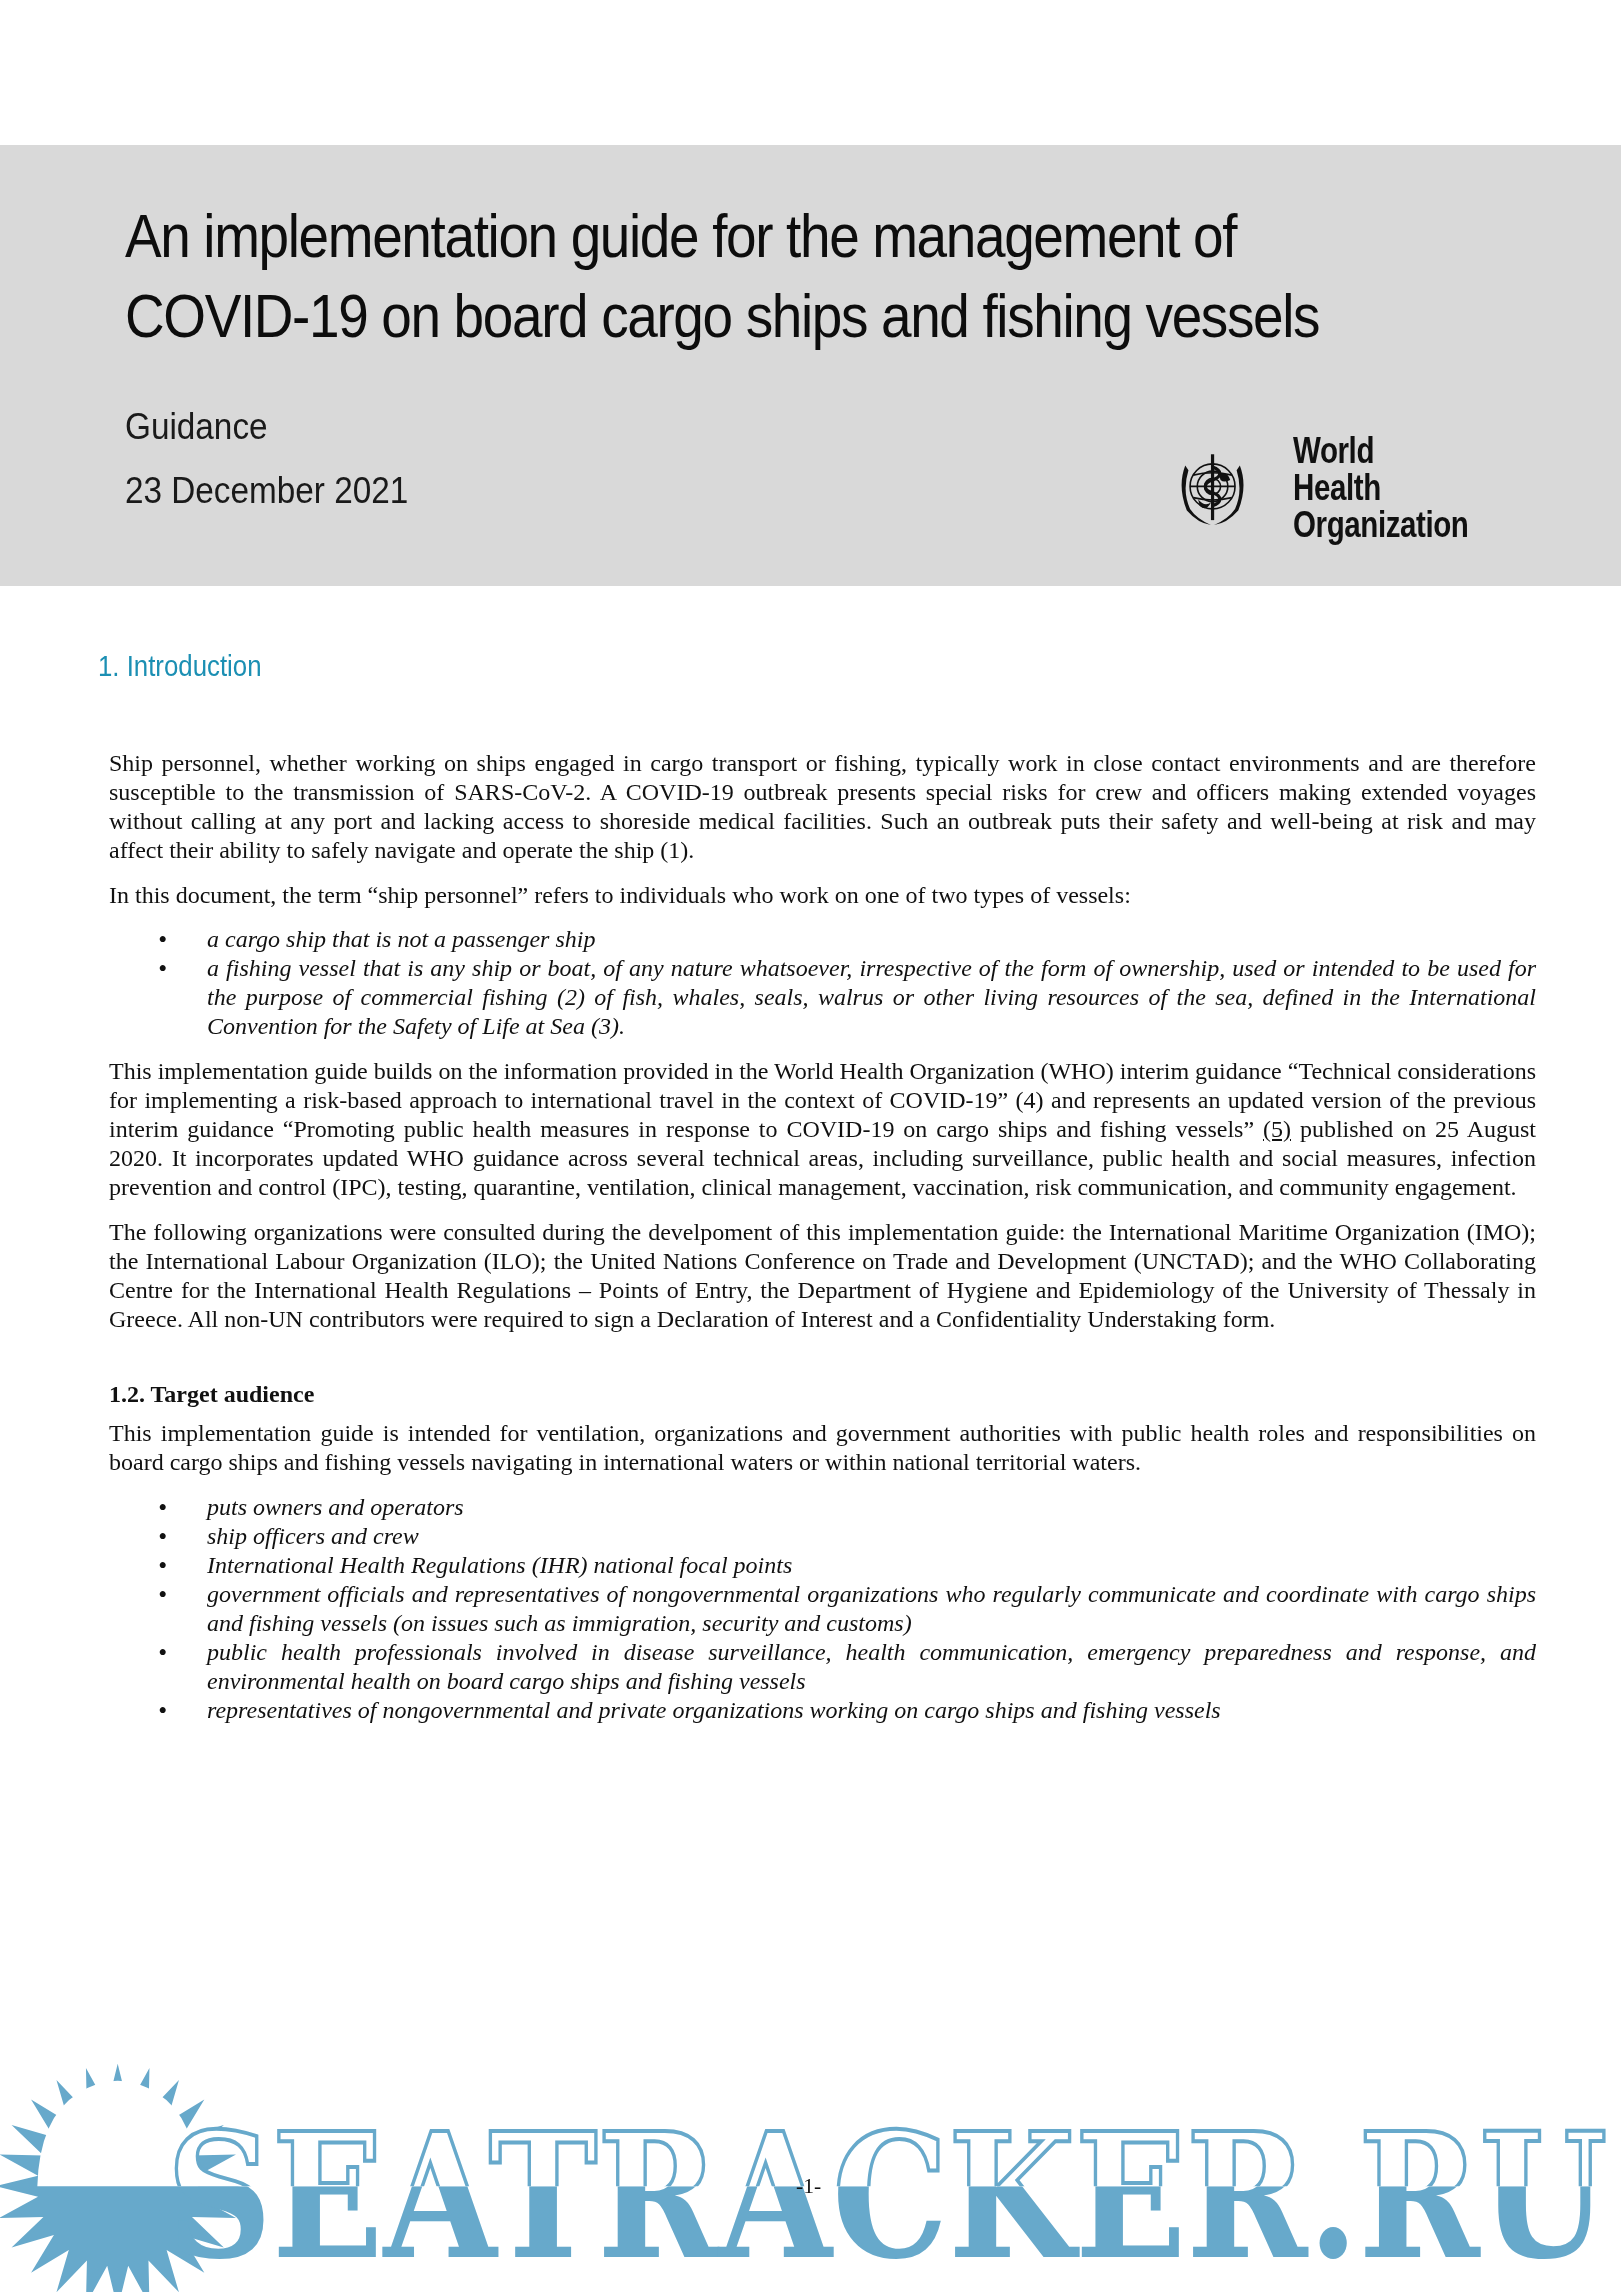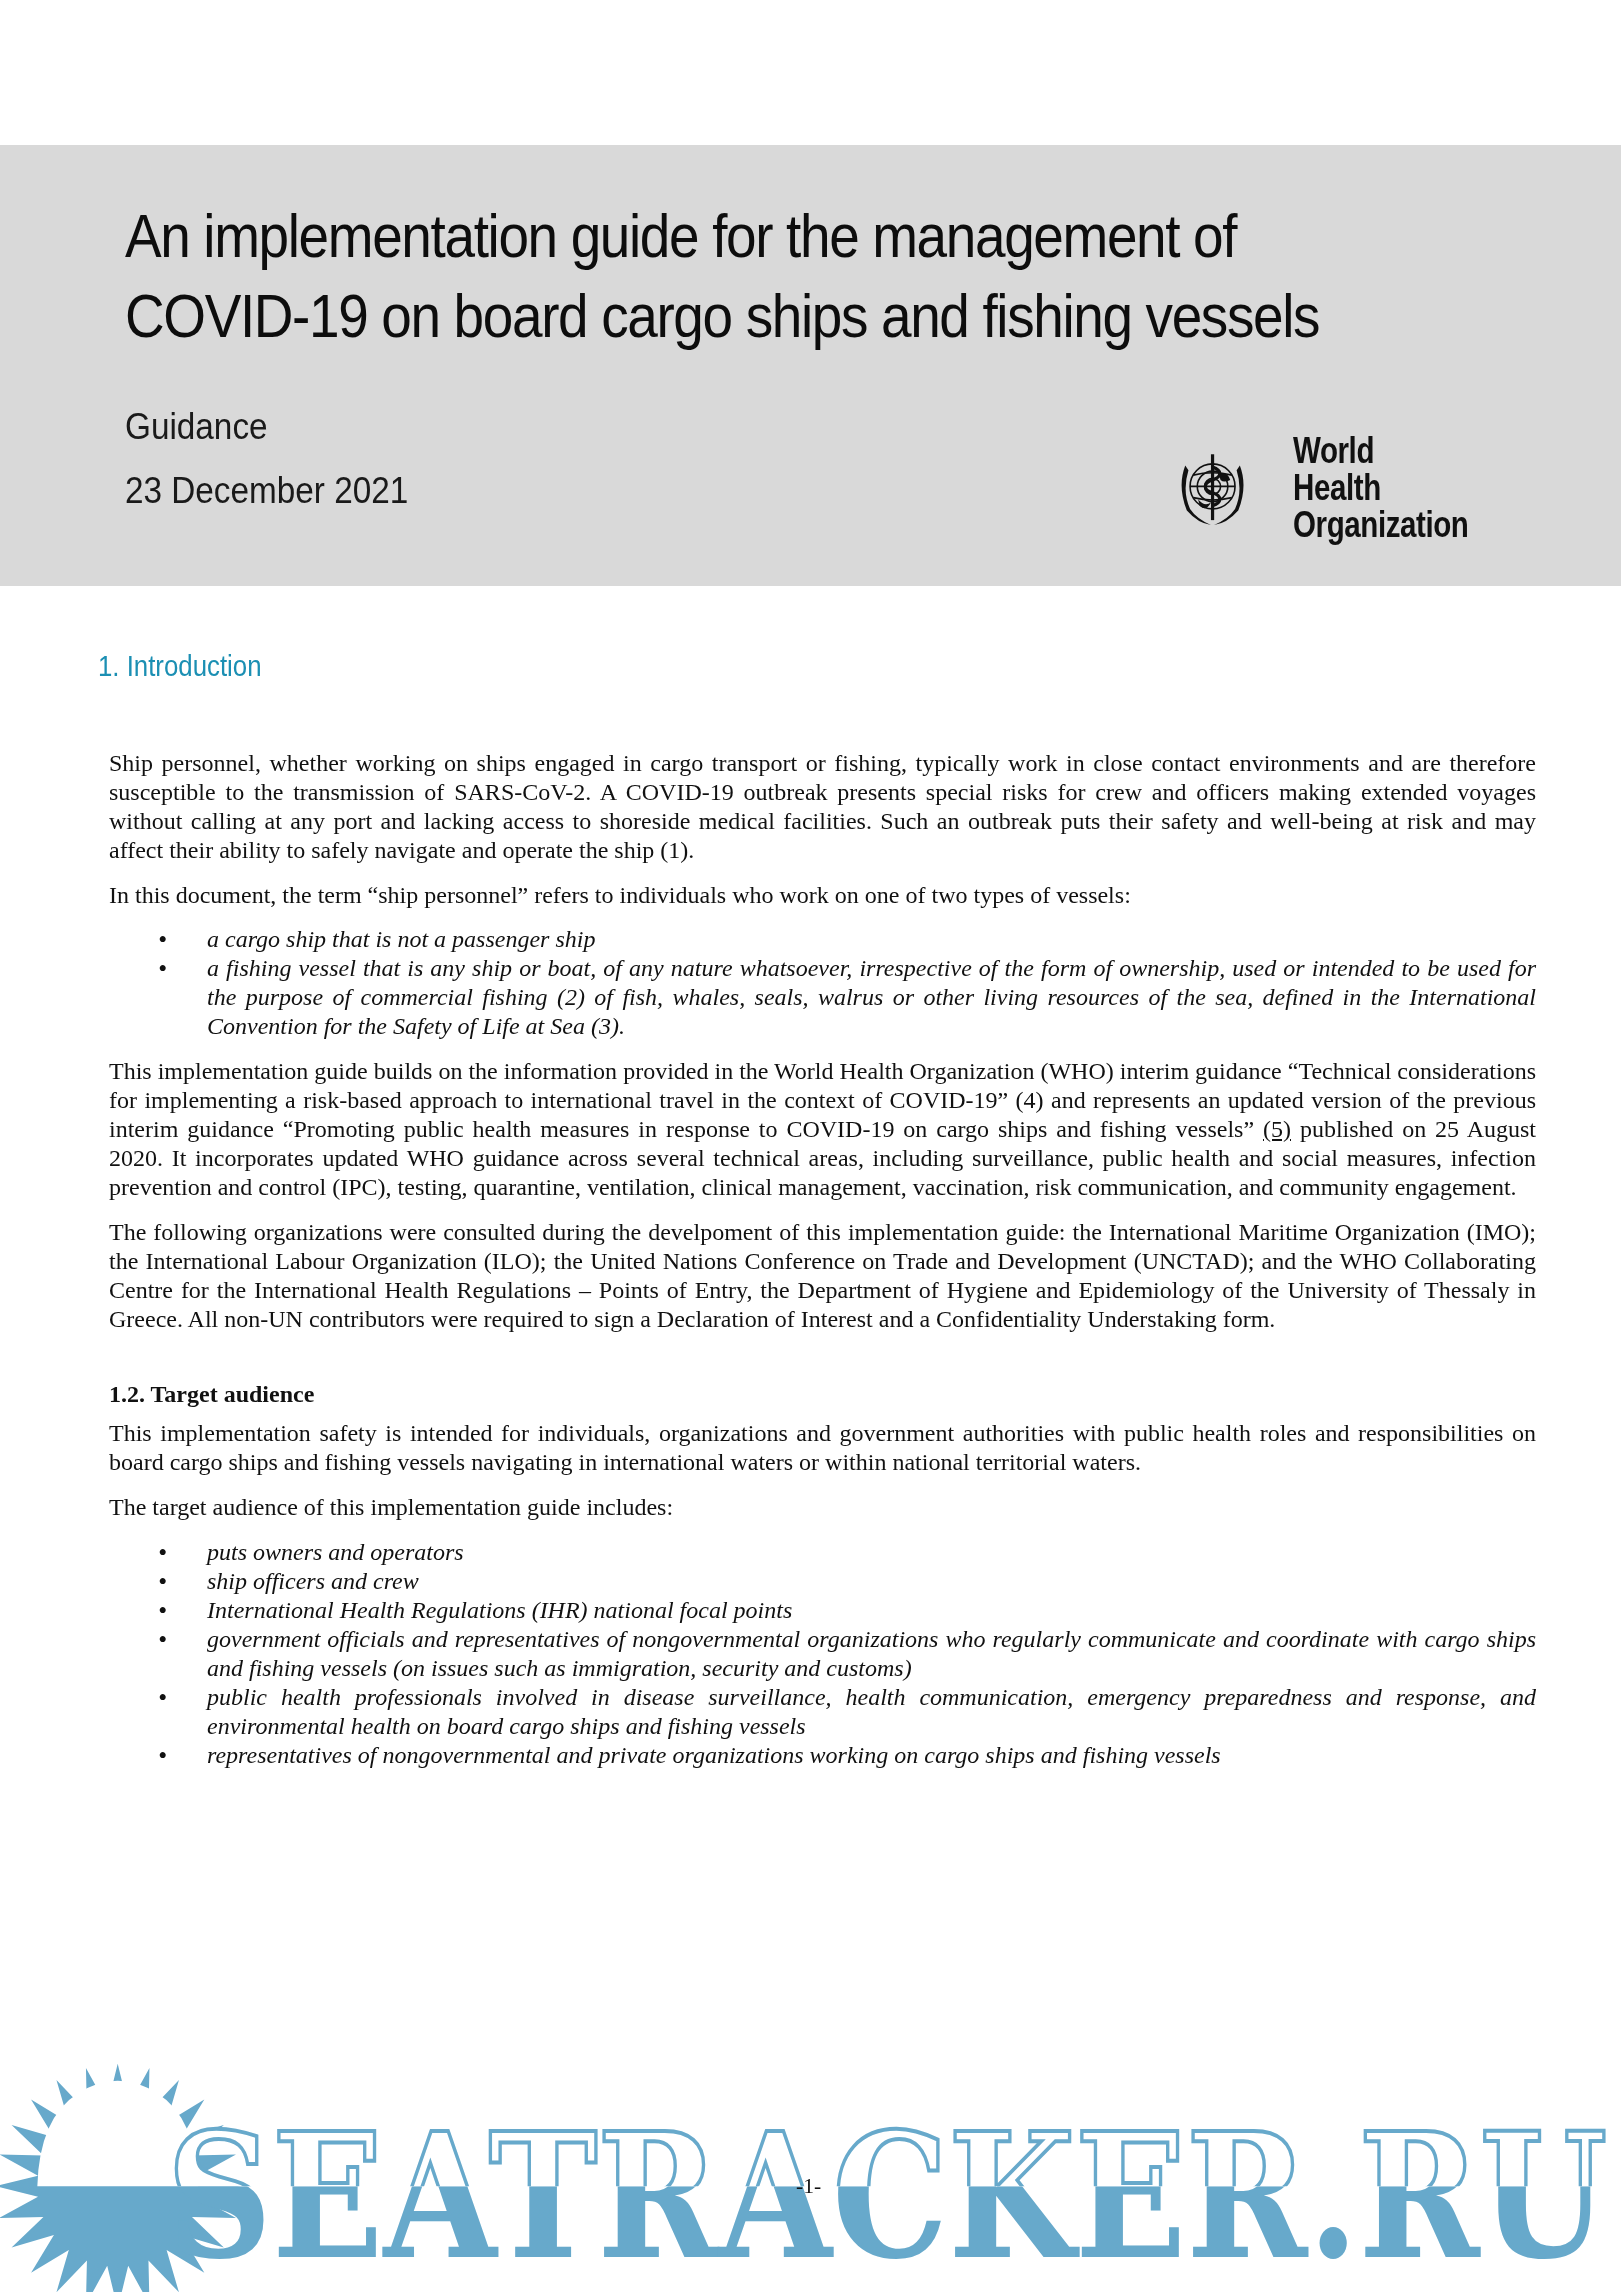--- a/index.html
+++ b/index.html
@@ -74,22 +74,21 @@
     <li>a cargo ship that is not a passenger ship</li>
     <li>a fishing vessel that is any ship or boat, of any nature whatsoever, irrespective of the form of ownership, used or intended to be used for the purpose of commercial fishing (2) of fish, whales, seals, walrus or other living resources of the sea, defined in the International Convention for the Safety of Life at Sea (3).</li>
   </ul>
 
   <p><span>This implementation guide builds on the information provided in the World Health Organization (WHO) interim guidance “Technical considerations for implementing a risk-based approach to international travel in the context of COVID-19” (4) and represents an updated version of the previous interim guidance “Promoting public health measures in response to COVID-19 on cargo ships and fishing vessels” </span><span class="ref-link">(5)</span><span> published on 25 August 2020. It incorporates updated WHO guidance across several technical areas, including surveillance, public health and social measures, infection prevention and control (IPC), testing, quarantine, ventilation, clinical management, vaccination, risk communication, and community engagement.</span></p>
   <p>The following organizations were consulted during the develpoment of this implementation guide: the International Maritime Organization (IMO); the International Labour Organization (ILO); the United Nations Conference on Trade and Development (UNCTAD); and the WHO Collaborating Centre for the International Health Regulations – Points of Entry, the Department of Hygiene and Epidemiology of the University of Thessaly in Greece. All non-UN contributors were required to sign a Declaration of Interest and a Confidentiality Understaking form.</p>
 
   <div class="gap-lg"></div>
 
   <h2 style="margin-top:0">1.2. Target audience</h2>
-  <p>This implementation safety is intended for individuals, organizations and government authorities with public health roles and responsibilities on board cargo ships and fishing vessels navigating in international waters or within national territorial waters.</p>
-  <p>The target audience of this implementation guide includes:</p>
+  <p>This implementation guide is intended for ventilation, organizations and government authorities with public health roles and responsibilities on board cargo ships and fishing vessels navigating in international waters or within national territorial waters.</p>
   <ul>
     <li>puts owners and operators</li>
     <li>ship officers and crew</li>
     <li>International Health Regulations (IHR) national focal points</li>
     <li>government officials and representatives of nongovernmental organizations who regularly communicate and coordinate with cargo ships and fishing vessels (on issues such as immigration, security and customs)</li>
     <li>public health professionals involved in disease surveillance, health communication, emergency preparedness and response, and environmental health on board cargo ships and fishing vessels</li>
     <li>representatives of nongovernmental and private organizations working on cargo ships and fishing vessels</li>
   </ul>
 </div>
 

